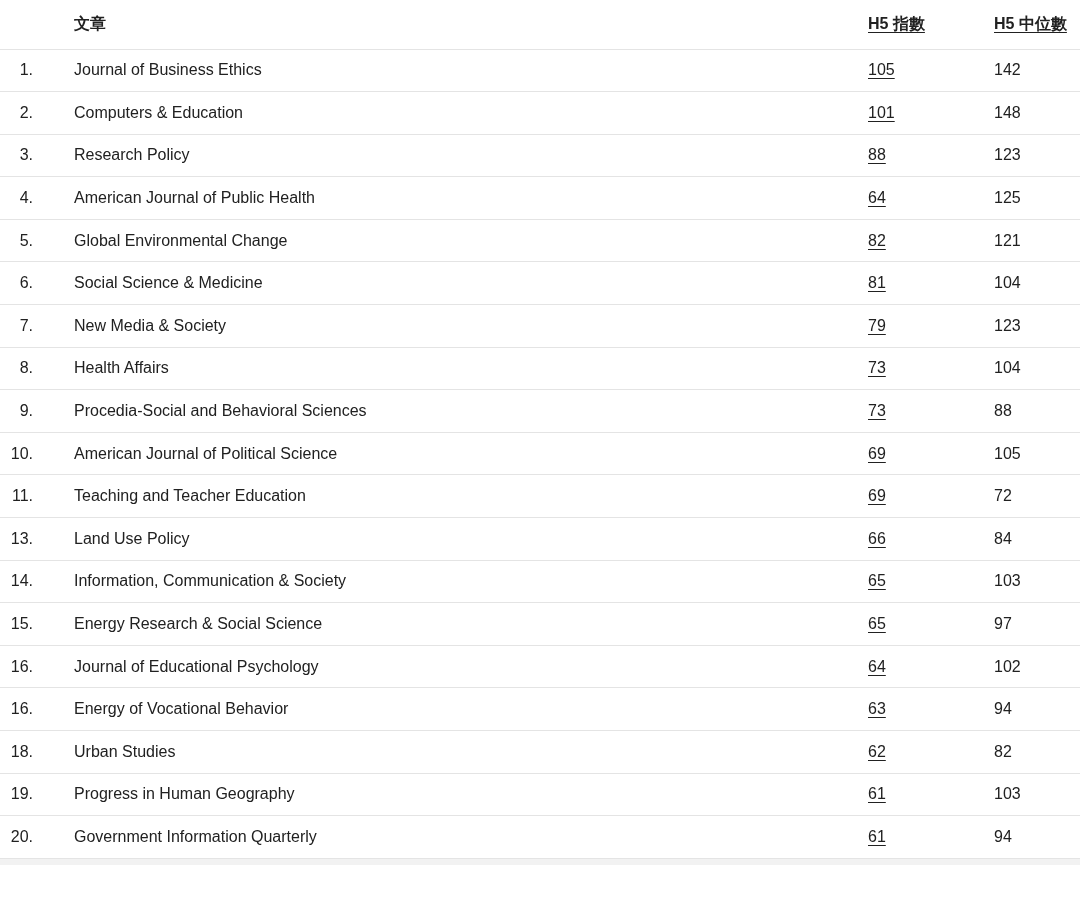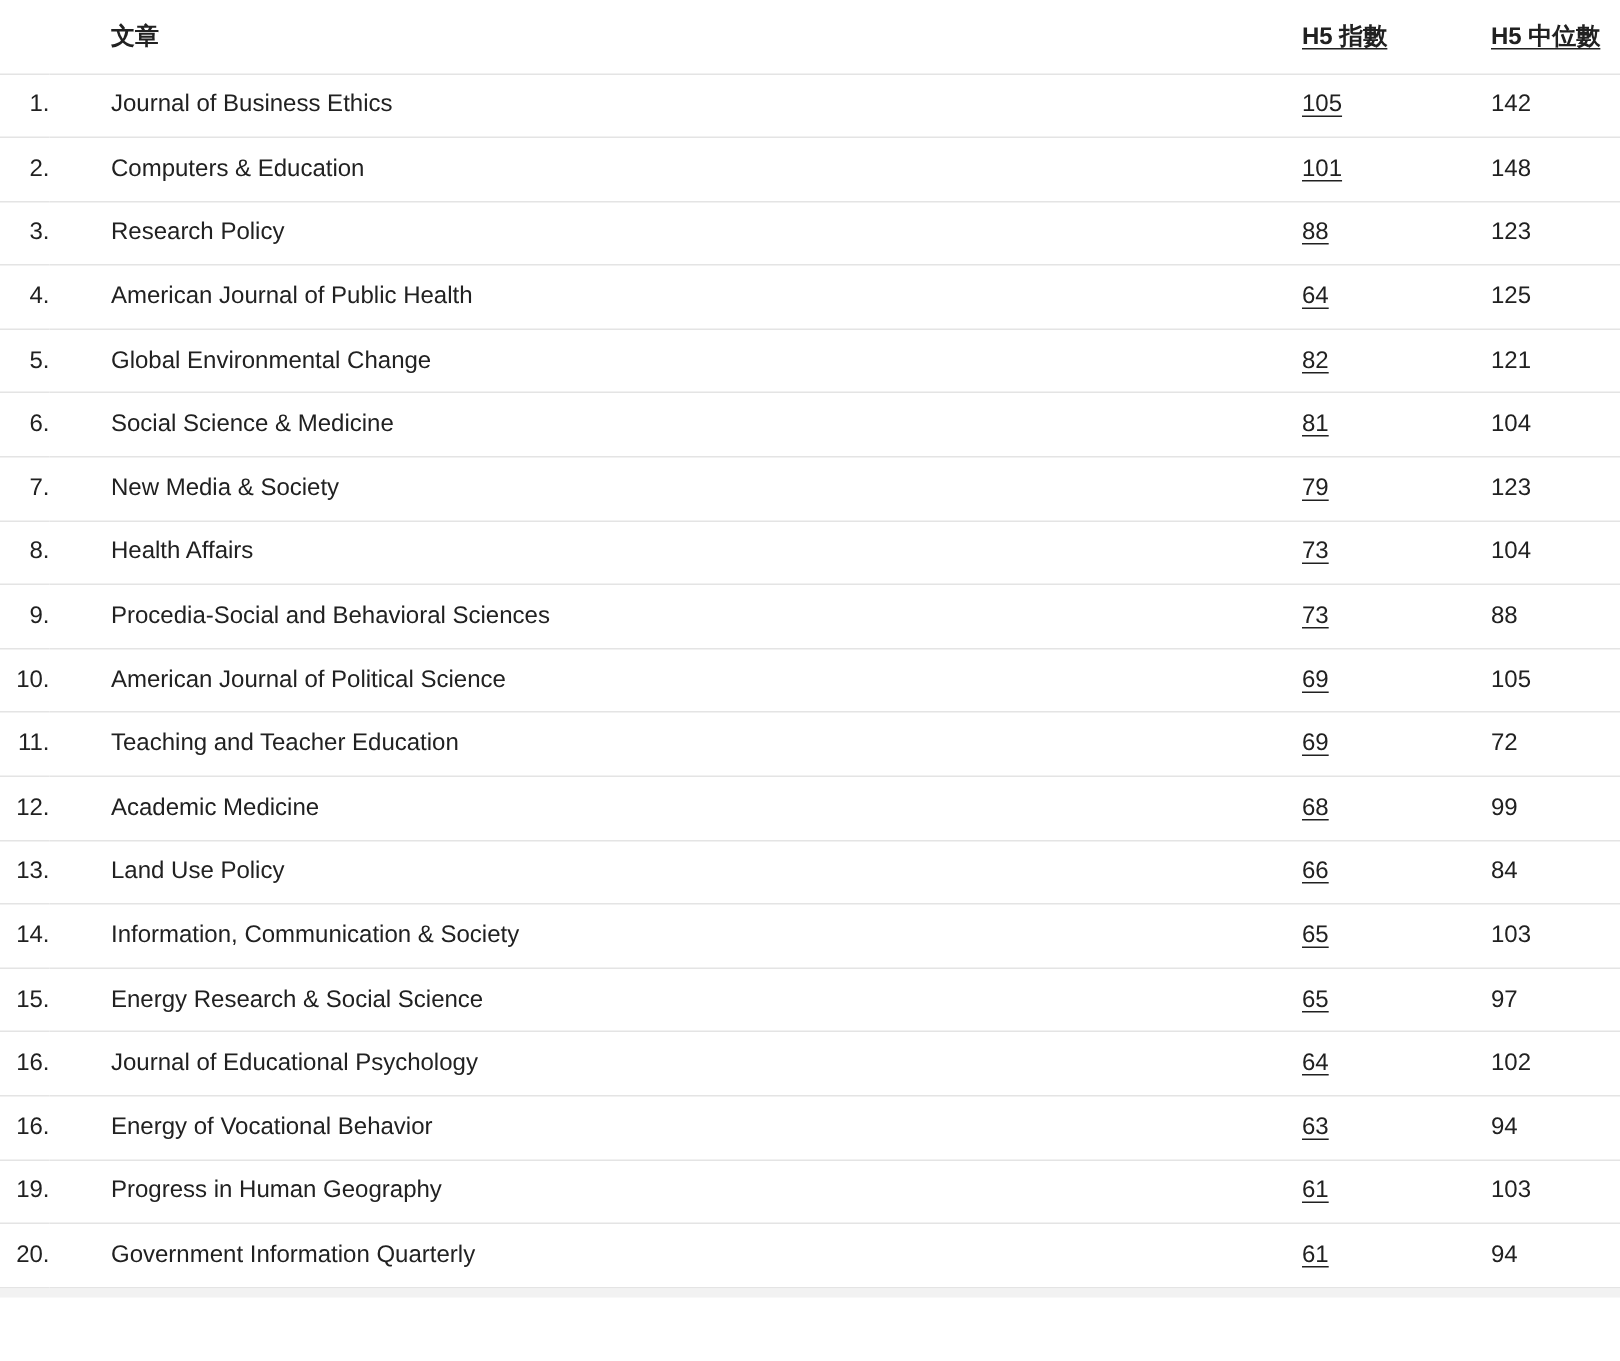--- a/index.html
+++ b/index.html
@@ -154,26 +154,20 @@
         <td class="num"><a class="metric-link" href="#">69</a></td>
         <td class="num"><span>105</span></td>
       </tr>
       <tr>
         <td class="rank">11.</td>
         <td class="name">Teaching and Teacher Education</td>
         <td class="num"><a class="metric-link" href="#">69</a></td>
         <td class="num"><span>72</span></td>
       </tr>
       <tr>
-        <td class="rank">12.</td>
-        <td class="name">Academic Medicine</td>
-        <td class="num"><a class="metric-link" href="#">68</a></td>
-        <td class="num"><span>99</span></td>
-      </tr>
-      <tr>
         <td class="rank">13.</td>
         <td class="name">Land Use Policy</td>
         <td class="num"><a class="metric-link" href="#">66</a></td>
         <td class="num"><span>84</span></td>
       </tr>
       <tr>
         <td class="rank">14.</td>
         <td class="name">Information, Communication &amp; Society</td>
         <td class="num"><a class="metric-link" href="#">65</a></td>
         <td class="num"><span>103</span></td>
@@ -190,20 +184,26 @@
         <td class="num"><a class="metric-link" href="#">64</a></td>
         <td class="num"><span>102</span></td>
       </tr>
       <tr>
         <td class="rank">16.</td>
         <td class="name">Energy of Vocational Behavior</td>
         <td class="num"><a class="metric-link" href="#">63</a></td>
         <td class="num"><span>94</span></td>
       </tr>
       <tr>
+        <td class="rank">18.</td>
+        <td class="name">Urban Studies</td>
+        <td class="num"><a class="metric-link" href="#">62</a></td>
+        <td class="num"><span>82</span></td>
+      </tr>
+      <tr>
         <td class="rank">19.</td>
         <td class="name">Progress in Human Geography</td>
         <td class="num"><a class="metric-link" href="#">61</a></td>
         <td class="num"><span>103</span></td>
       </tr>
       <tr>
         <td class="rank">20.</td>
         <td class="name">Government Information Quarterly</td>
         <td class="num"><a class="metric-link" href="#">61</a></td>
         <td class="num"><span>94</span></td>

